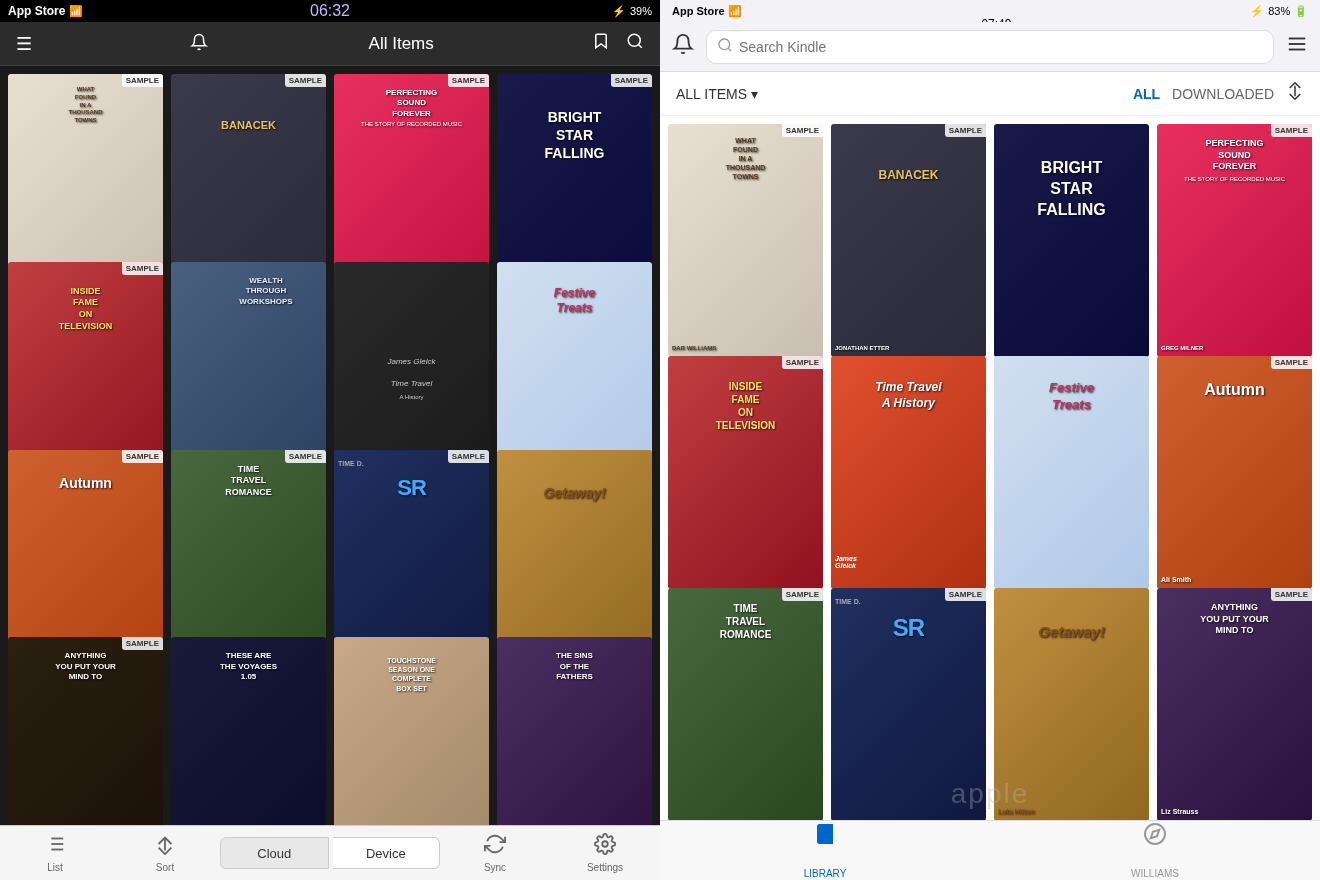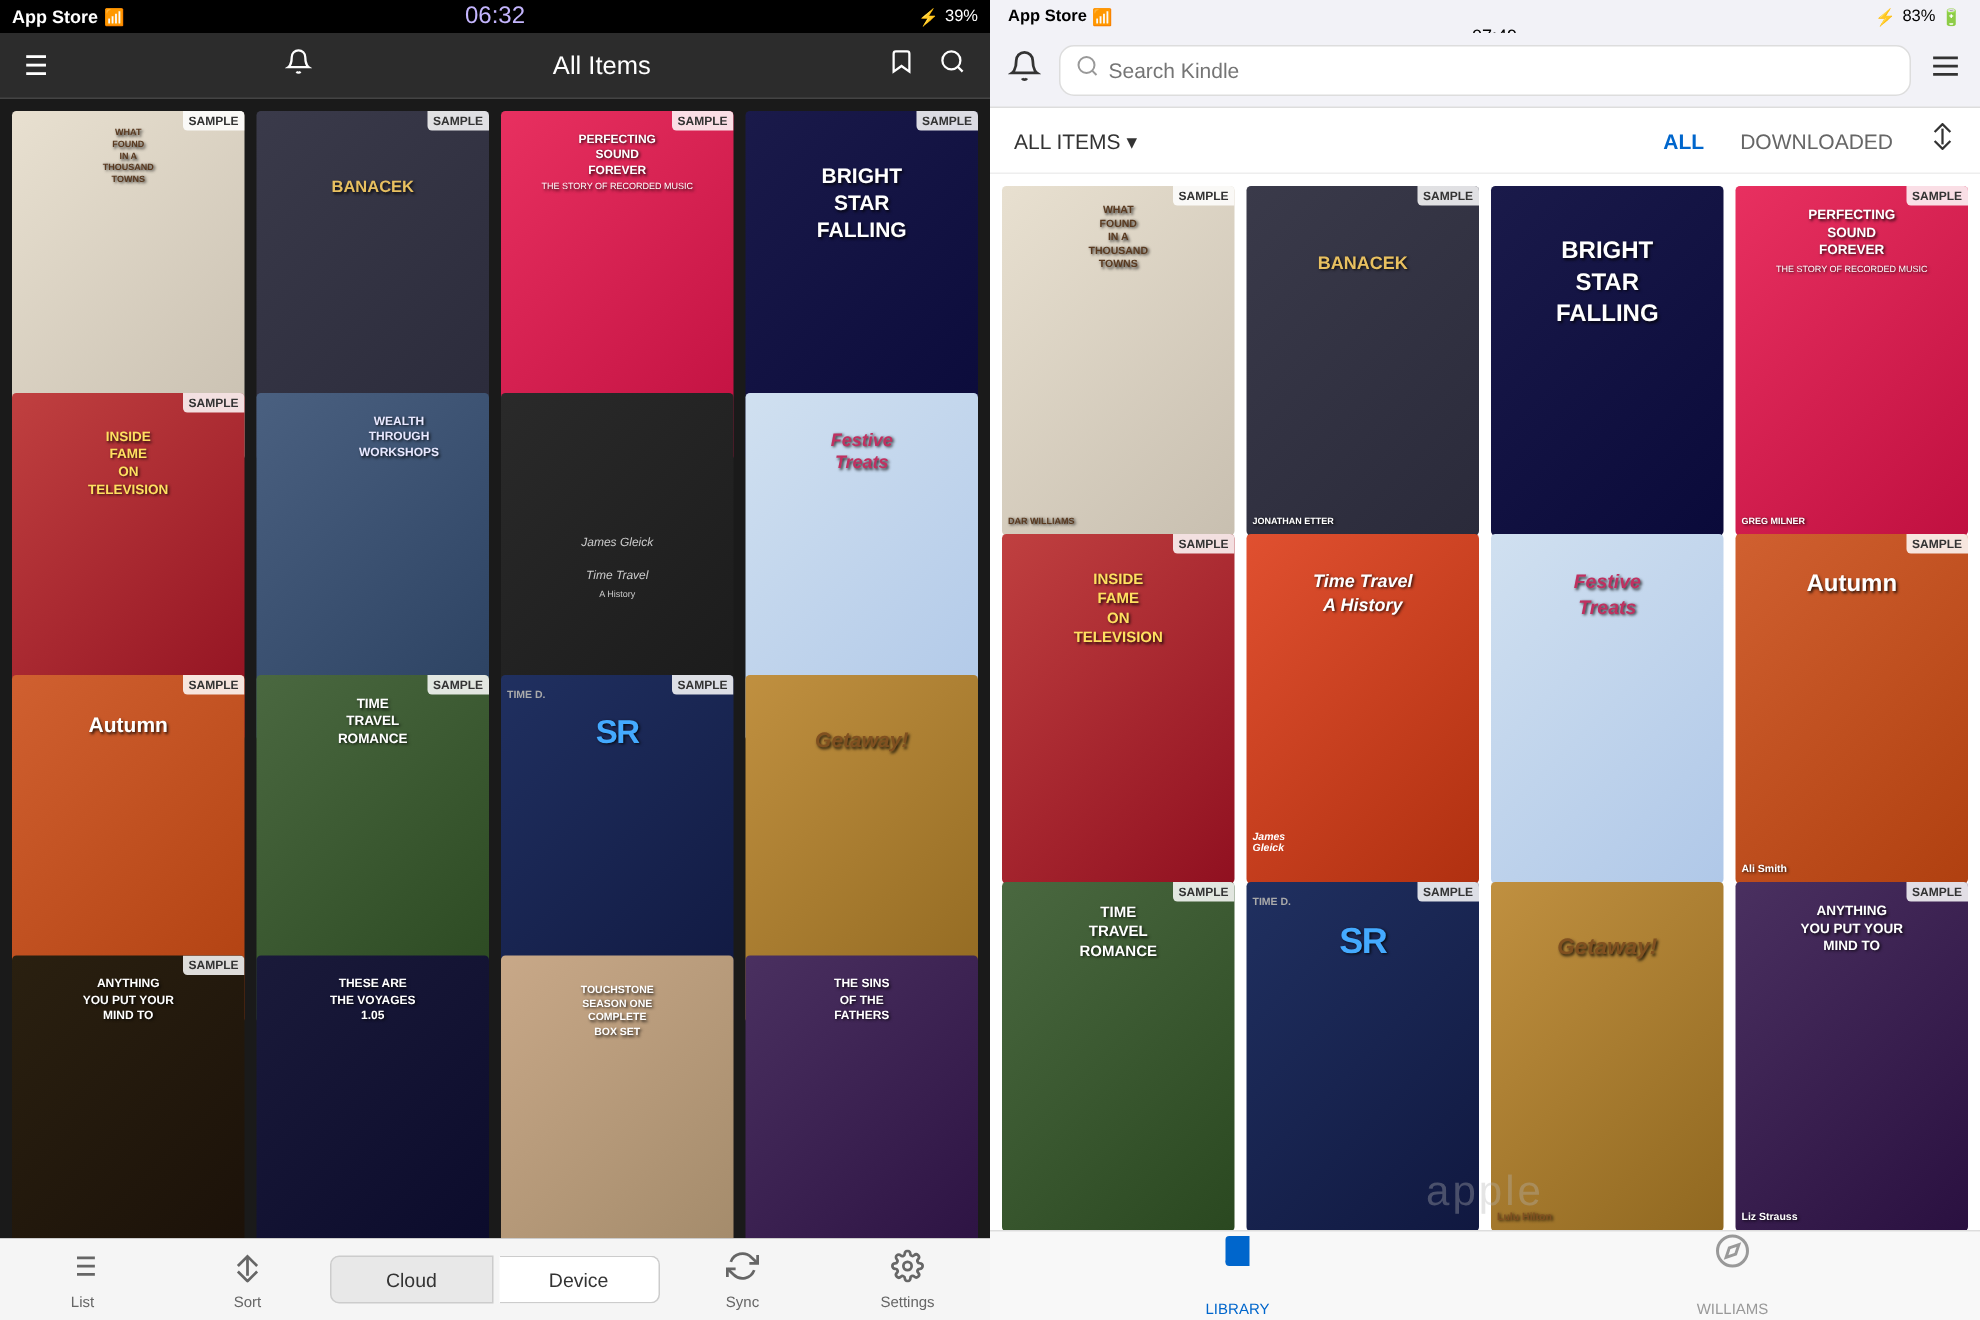--- a/index.html
+++ b/index.html
@@ -192,21 +192,21 @@
       gap: 4px;
       font-size: 14px;
       font-weight: 500;
       color: #333;
       cursor: pointer;
     }
     .filter-right {
       margin-left: auto;
       display: flex;
       align-items: center;
-      gap: 24px;
+      gap: 12px;
     }
     .filter-all {
       font-size: 14px;
       font-weight: 600;
       color: #0066cc;
       cursor: pointer;
     }
     .filter-downloaded {
       font-size: 14px;
       color: #666;

